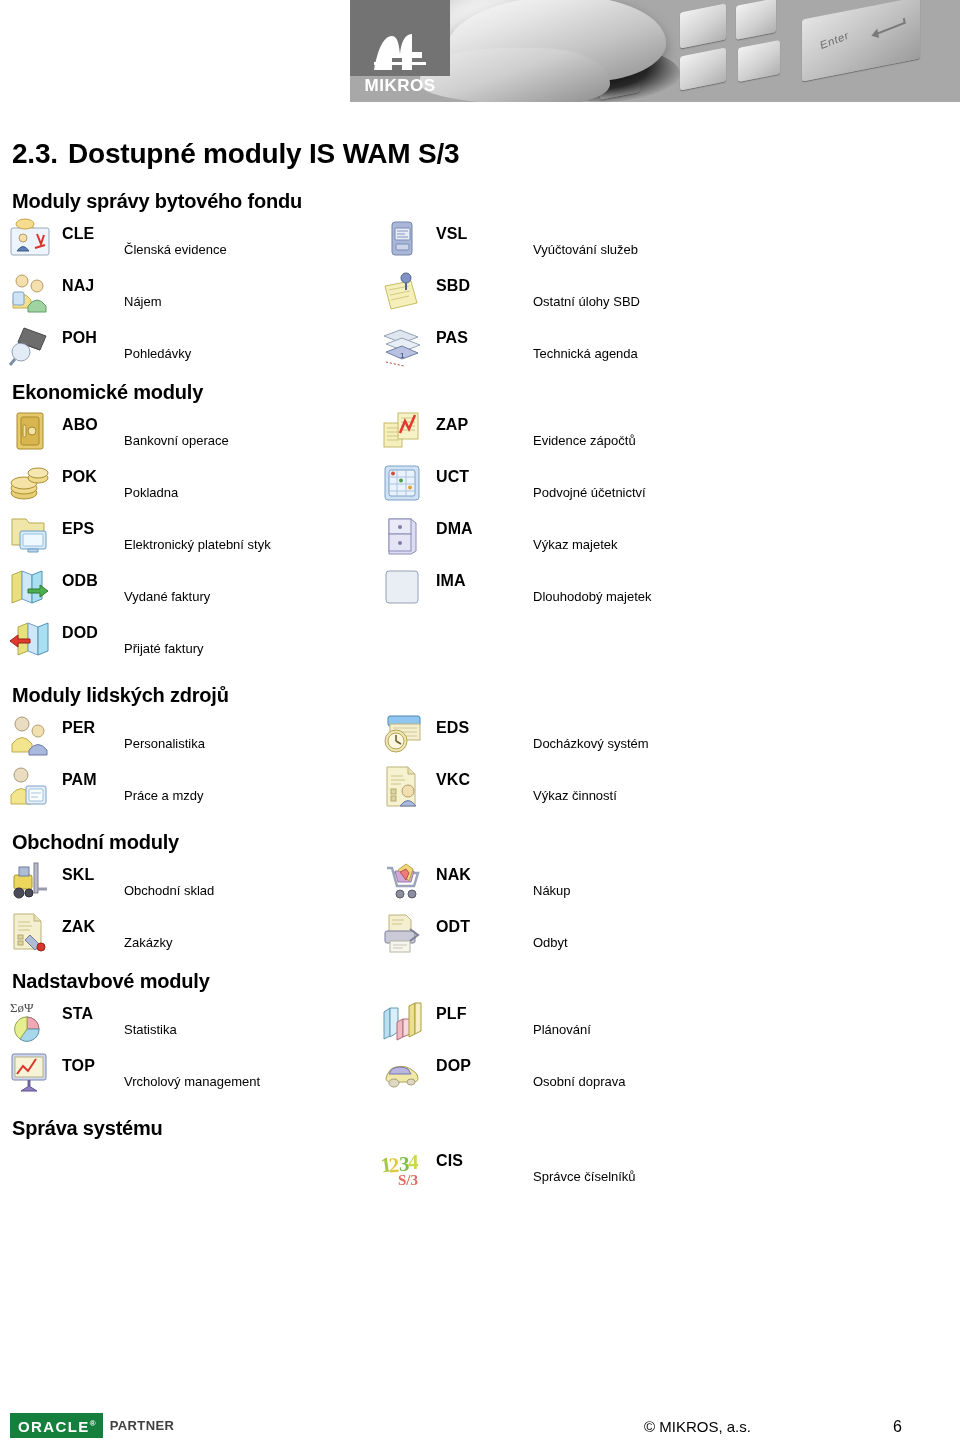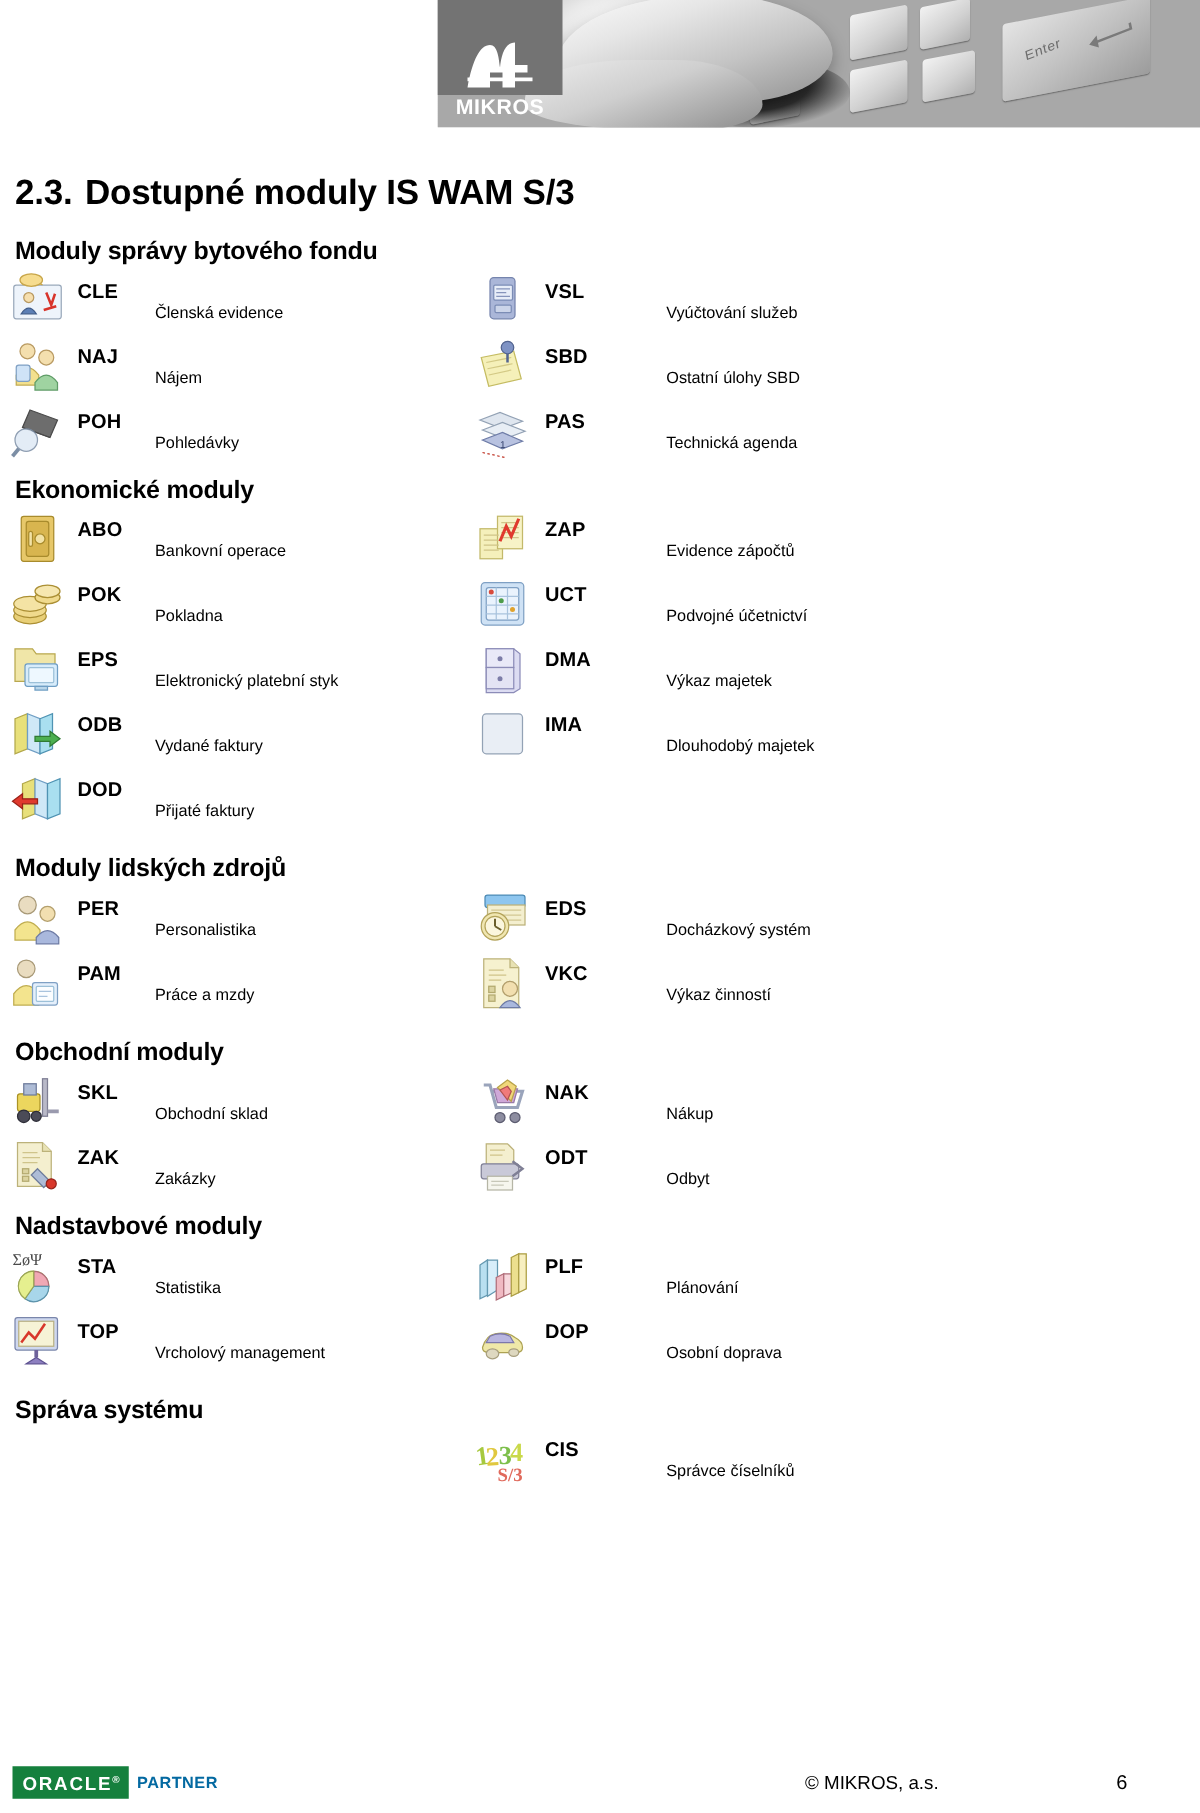--- a/index.html
+++ b/index.html
@@ -211,21 +211,21 @@
     padding: 3px 7px 3px 8px;
     line-height: 16px;
   }
   .oracle-box .reg { font-size: 8px; vertical-align: super; letter-spacing: 0; }
   .partner-word {
     margin-left: 7px;
     font-family: "Liberation Sans", sans-serif;
     font-weight: bold;
     font-size: 13px;
     letter-spacing: .4px;
-    color: #0369a1;
+    color: #404040;
     text-align: right;
   }
   .copyright {
     position: absolute;
     left: 644px;
     top: 4px;
     font-size: 15px;
     white-space: nowrap;
   }
   .page-num {

